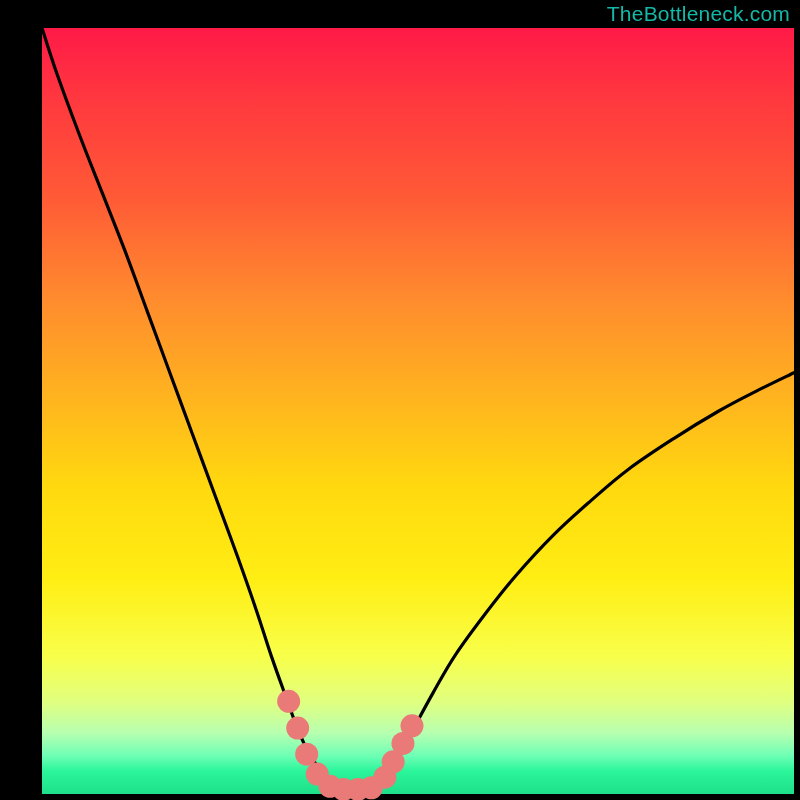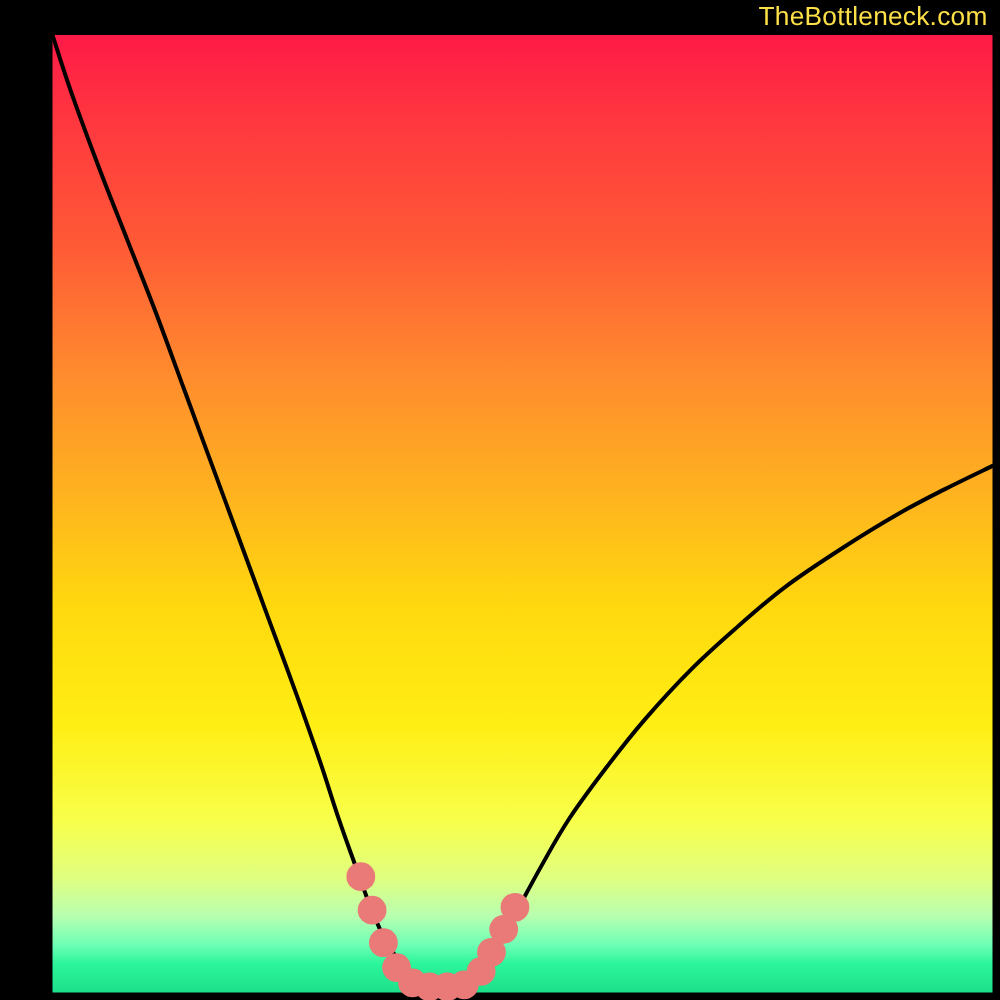--- a/index.html
+++ b/index.html
@@ -32,21 +32,21 @@
       #f8ff4a 82%,
       #e0ff80 88%,
       #b8ffb0 92%,
       #6effb5 95%,
       #2bf59a 97%,
       #1ee08a 100%
     );
   }
   .watermark {
     position: absolute;
-    color: #fde047;
+    color: #14b8a6;
     font-size: 21px;
     font-weight: 400;
     letter-spacing: 0.2px;
     top: 2px;
     right: 10px;
     user-select: none;
   }
   svg.curve {
     position: absolute;
     top: 0;

